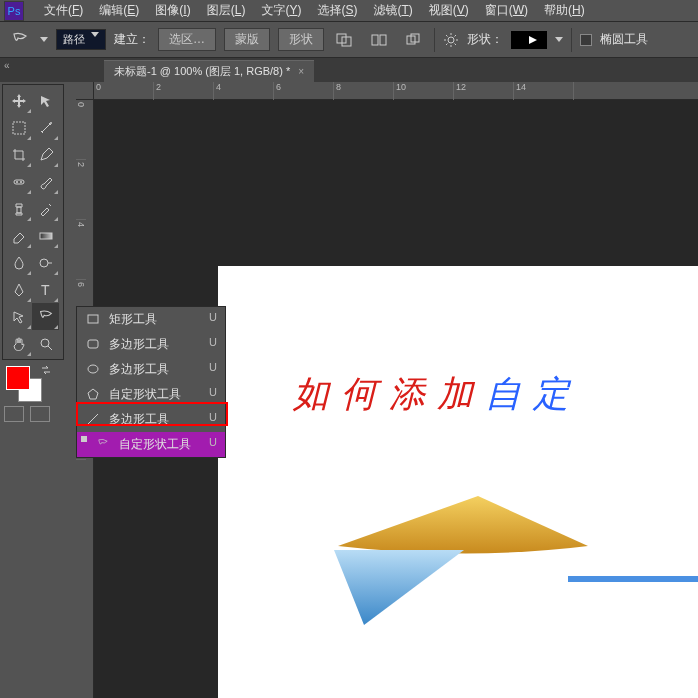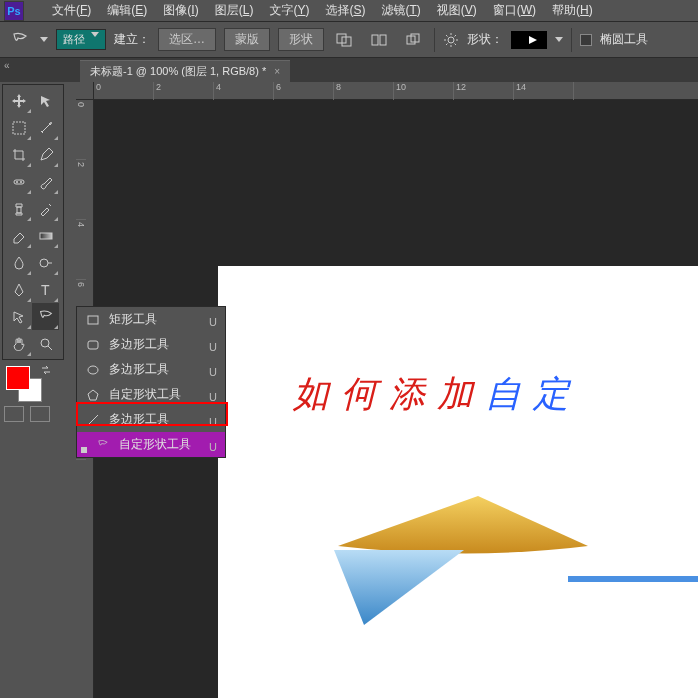--- a/index.html
+++ b/index.html
@@ -1,32 +1,32 @@
 <!DOCTYPE html>
 <html><head>
 <meta charset="utf-8">
 <style>
 *{margin:0;padding:0;box-sizing:border-box;font-family:"Microsoft YaHei",Arial,sans-serif;user-select:none}
 body{background:#535353;width:698px;height:698px;overflow:hidden;position:relative}
 .menubar{height:22px;background:#535353;display:flex;align-items:center;padding-left:4px;font-size:12px;color:#e0e0e0;border-bottom:1px solid #2a2a2a}
-.ps-logo{width:20px;height:20px;background:#4c1d95;color:#31a8ff;font-weight:bold;font-size:11px;display:flex;align-items:center;justify-content:center;margin-right:20px;border:1px solid #3a3a3a}
+.ps-logo{width:20px;height:20px;background:#4c1d95;color:#31a8ff;font-weight:normal;font-size:11px;display:flex;align-items:center;justify-content:center;margin-right:12px;border:1px solid #3a3a3a}
 .menu-item{padding:2px 8px;cursor:pointer}
 .ukey{text-decoration:underline}
 .optbar{height:36px;background:#535353;display:flex;align-items:center;padding:0 8px;gap:8px;border-bottom:1px solid #2a2a2a;font-size:12px;color:#e0e0e0}
 .tool-icon{width:24px;height:24px;display:flex;align-items:center;justify-content:center}
-.dropdown-field{background:#0f766e;border:1px solid #2a2a2a;padding:2px 6px;display:flex;gap:6px;font-size:11px}
+.dropdown-field{background:#0f172a;border:1px solid #2a2a2a;padding:2px 6px;display:flex;gap:6px;font-size:11px}
 .chev{width:0;height:0;border-left:4px solid transparent;border-right:4px solid transparent;border-top:5px solid #ccc}
 .opt-btn{background:#6a6a6a;border:1px solid #3a3a3a;padding:2px 10px;font-size:12px;color:#ccc}
 .opt-iconbtn{width:26px;height:22px;background:#535353;display:flex;align-items:center;justify-content:center}
 .divider{width:1px;height:24px;background:#3a3a3a}
 .gear{width:16px;height:16px}
 .arrow-swatch{width:36px;height:18px;background:#000;display:flex;align-items:center;justify-content:center}
 .arrow-swatch::after{content:"";width:0;height:0;border-left:8px solid #fff;border-top:4px solid transparent;border-bottom:4px solid transparent;margin-left:8px}
 .chk{width:12px;height:12px;border:1px solid #888;background:#3a3a3a}
-.tabbar{height:24px;background:#3a3a3a;display:flex;align-items:flex-end;padding-left:80px}
+.tabbar{height:24px;background:#3a3a3a;display:flex;align-items:flex-end;padding-left:104px}
 .collapse-btn{position:absolute;left:4px;top:60px;width:12px;height:12px;color:#aaa;font-size:10px}
 .doctab{background:#535353;padding:3px 10px;font-size:11px;color:#e0e0e0;display:flex;align-items:center;gap:8px;border-top:1px solid #666}
 .doctab .x{color:#aaa;font-size:10px}
 .workspace{position:absolute;top:82px;left:0;right:0;bottom:0;display:flex}
 .leftcol{width:76px;background:#535353;display:flex;flex-direction:column}
 .toolbox{width:62px;background:#535353;border:1px solid #2a2a2a;margin:2px;display:flex;flex-wrap:wrap;padding:2px}
 .tbtn{width:27px;height:27px;display:flex;align-items:center;justify-content:center;color:#ccc;position:relative}
 .tbtn.sel{background:#3a3a3a}
 .tbtn .tri{position:absolute;right:1px;bottom:1px;width:0;height:0;border-right:4px solid #aaa;border-top:4px solid transparent}
 .swatches{padding:4px;position:relative;height:40px}
@@ -36,21 +36,21 @@
 .bottom-icons{display:flex;padding:4px;gap:6px}
 .bi{width:20px;height:16px;border:1px solid #888}
 .canvas-area{flex:1;background:#272727;position:relative;overflow:hidden}
 .ruler-h{position:absolute;top:0;left:18px;right:0;height:18px;background:#535353;border-bottom:1px solid #2a2a2a;display:flex;font-size:9px;color:#bbb}
 .ruler-h div{width:60px;border-right:1px solid #666;padding-left:2px;height:18px;line-height:10px}
 .ruler-v{position:absolute;top:18px;left:0;width:18px;bottom:0;background:#535353;border-right:1px solid #2a2a2a;font-size:9px;color:#bbb}
 .ruler-v div{height:60px;border-bottom:1px solid #666;writing-mode:vertical-rl;padding-top:2px}
 .ruler-corner{position:absolute;top:0;left:0;width:18px;height:18px;background:#535353;border-right:1px solid #2a2a2a;border-bottom:1px solid #2a2a2a}
 .canvas{position:absolute;top:184px;left:142px;width:560px;height:520px;background:#fff}
 .flyout{position:absolute;top:224px;left:0px;background:#535353;border:1px solid #2a2a2a;font-size:12px;color:#e0e0e0;z-index:100;width:150px}
-.flyout-row{display:flex;align-items:flex-end;padding:4px 8px;gap:8px}
+.flyout-row{display:flex;align-items:flex-start;padding:4px 8px;gap:8px}
 .flyout-row.sel{background:#a21caf}
 .flyout-row .ico{width:16px;height:16px;display:flex;align-items:center;justify-content:center}
 .flyout-row .lbl{flex:1}
 .flyout-row .key{color:#bbb;font-size:11px}
 .highlight-box{position:absolute;top:320px;left:0px;width:152px;height:24px;border:2px solid #ff0000;z-index:101;pointer-events:none}
 .art-text{position:absolute;top:104px;left:75px;font-size:36px;font-family:"STXingkai","KaiTi","Brush Script MT",cursive;font-style:italic;letter-spacing:12px;white-space:nowrap}
 .art-text .r{color:#d91e18}
 .art-text .b{color:#2962ff}
 .shape-gold{position:absolute;top:220px;left:100px;width:280px;height:80px}
 .shape-blue{position:absolute;top:274px;left:106px;width:150px;height:90px}

